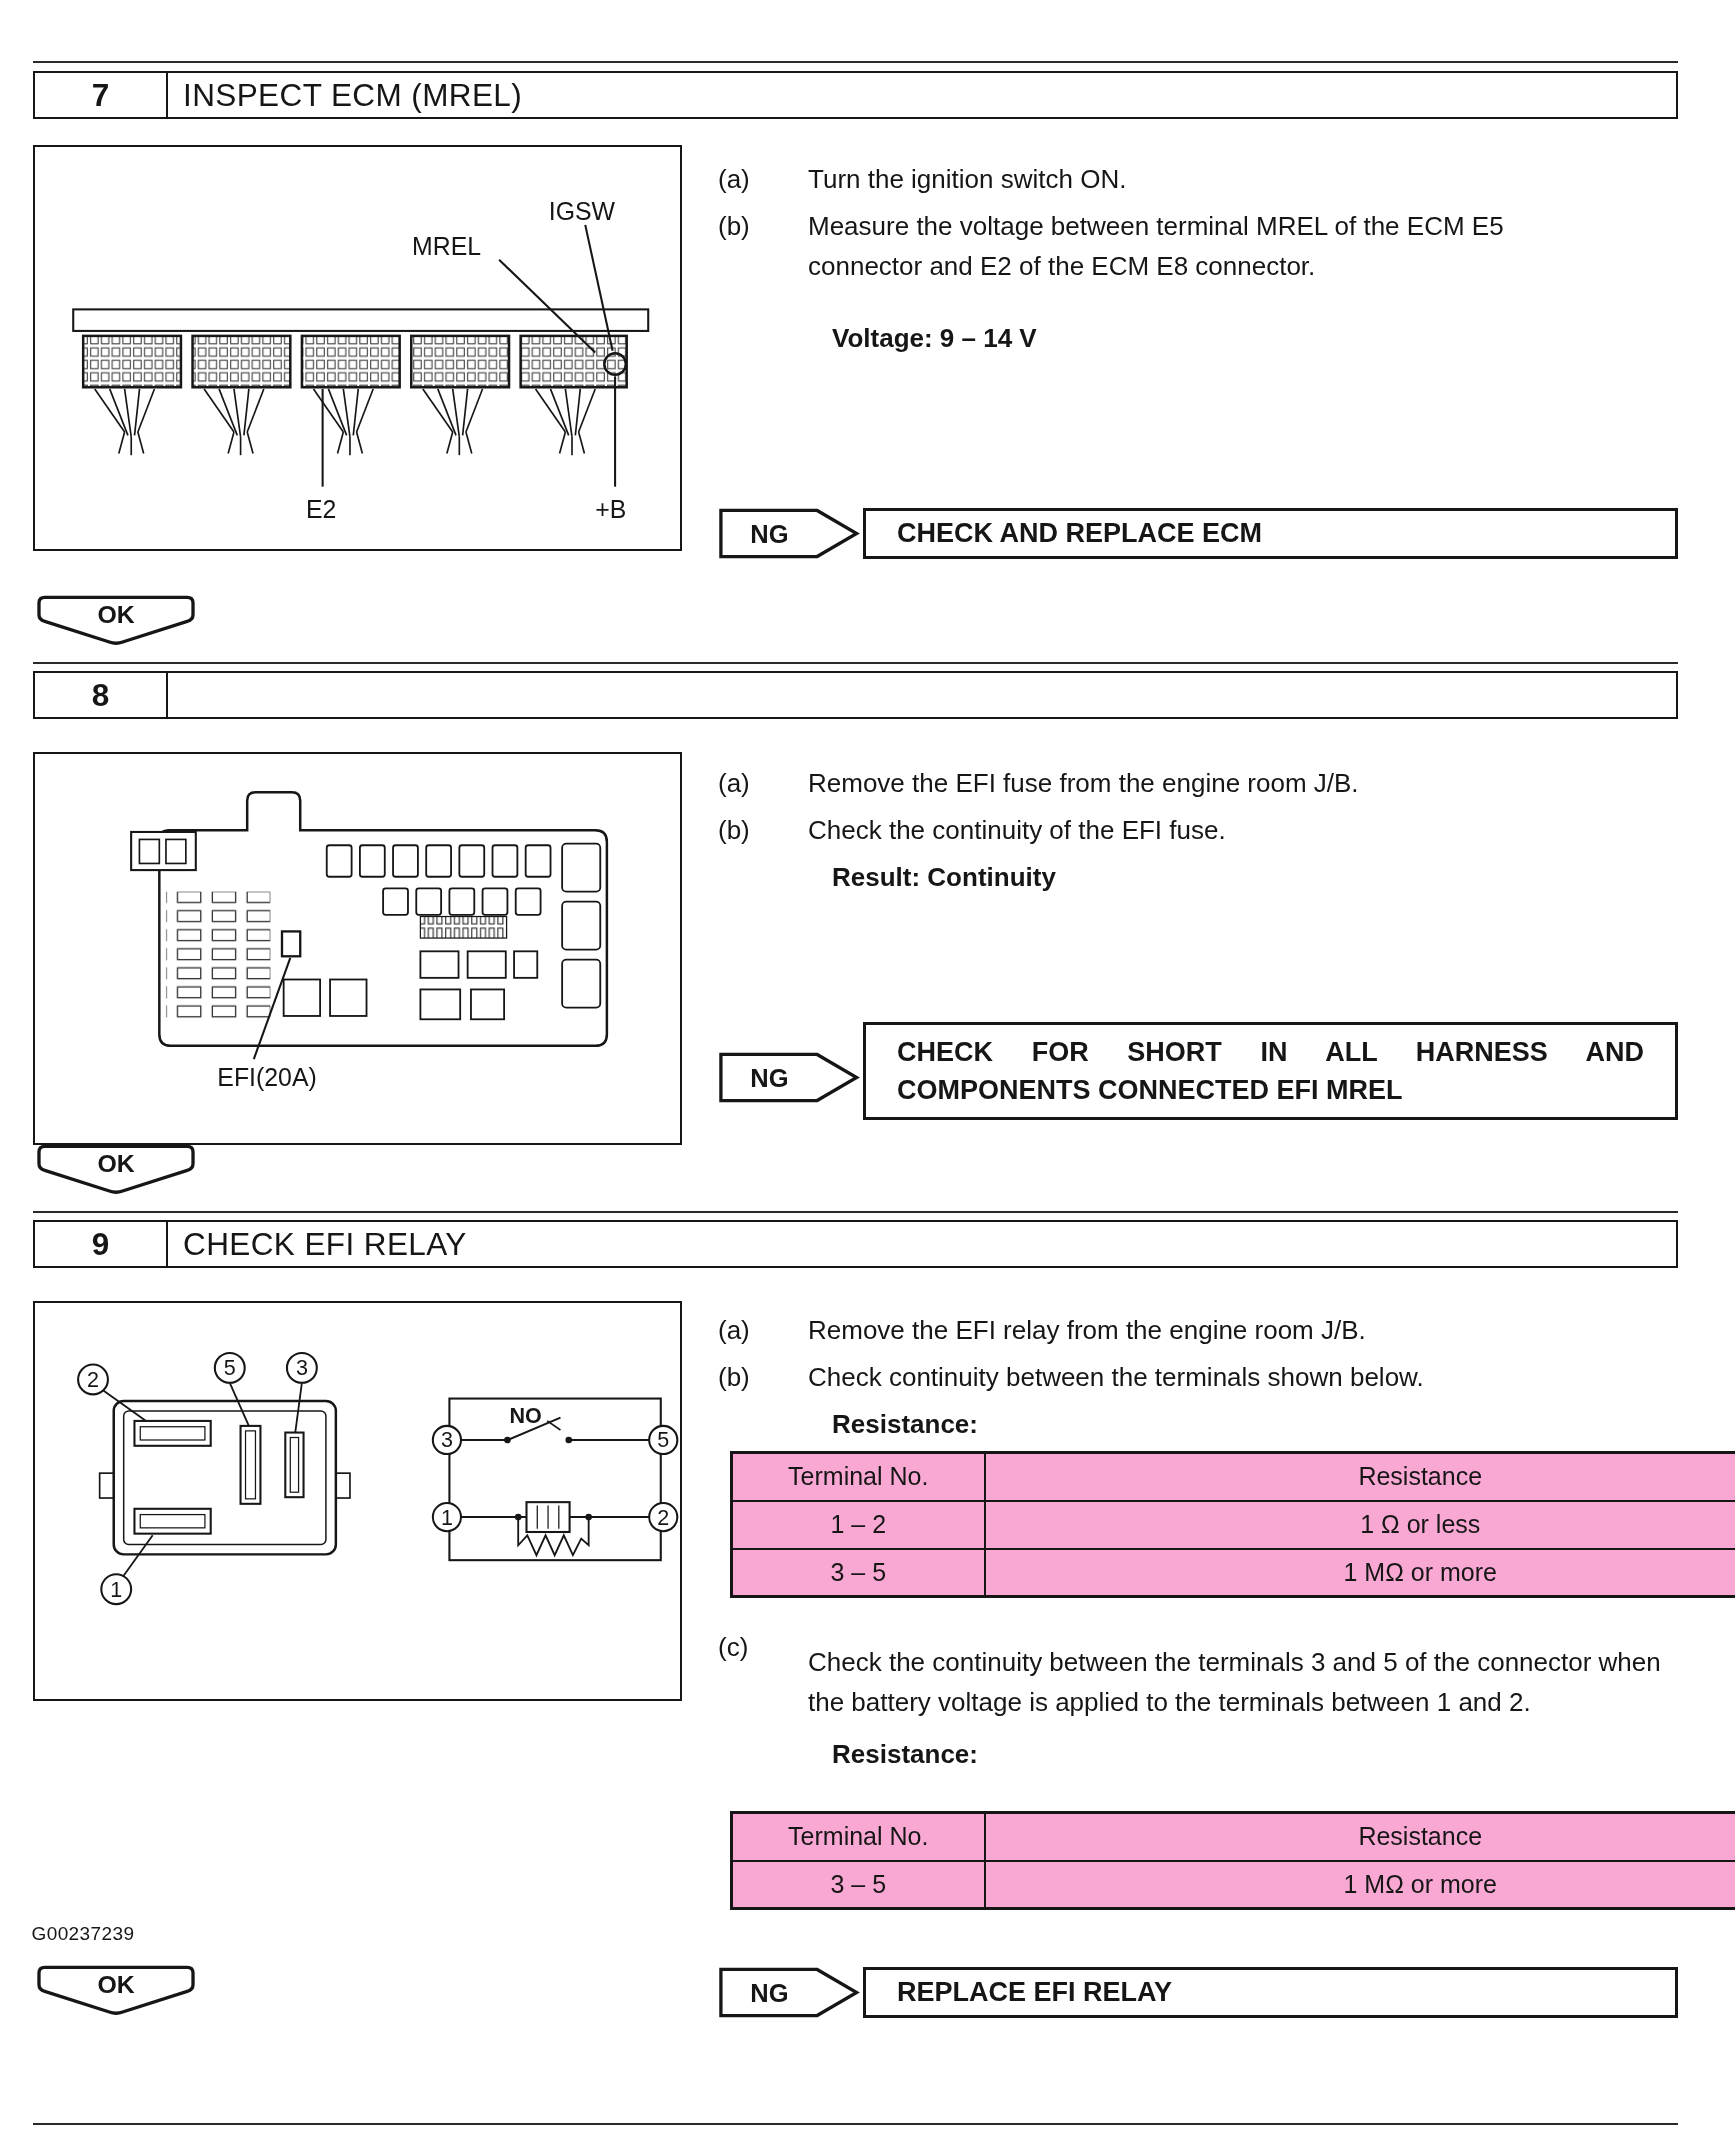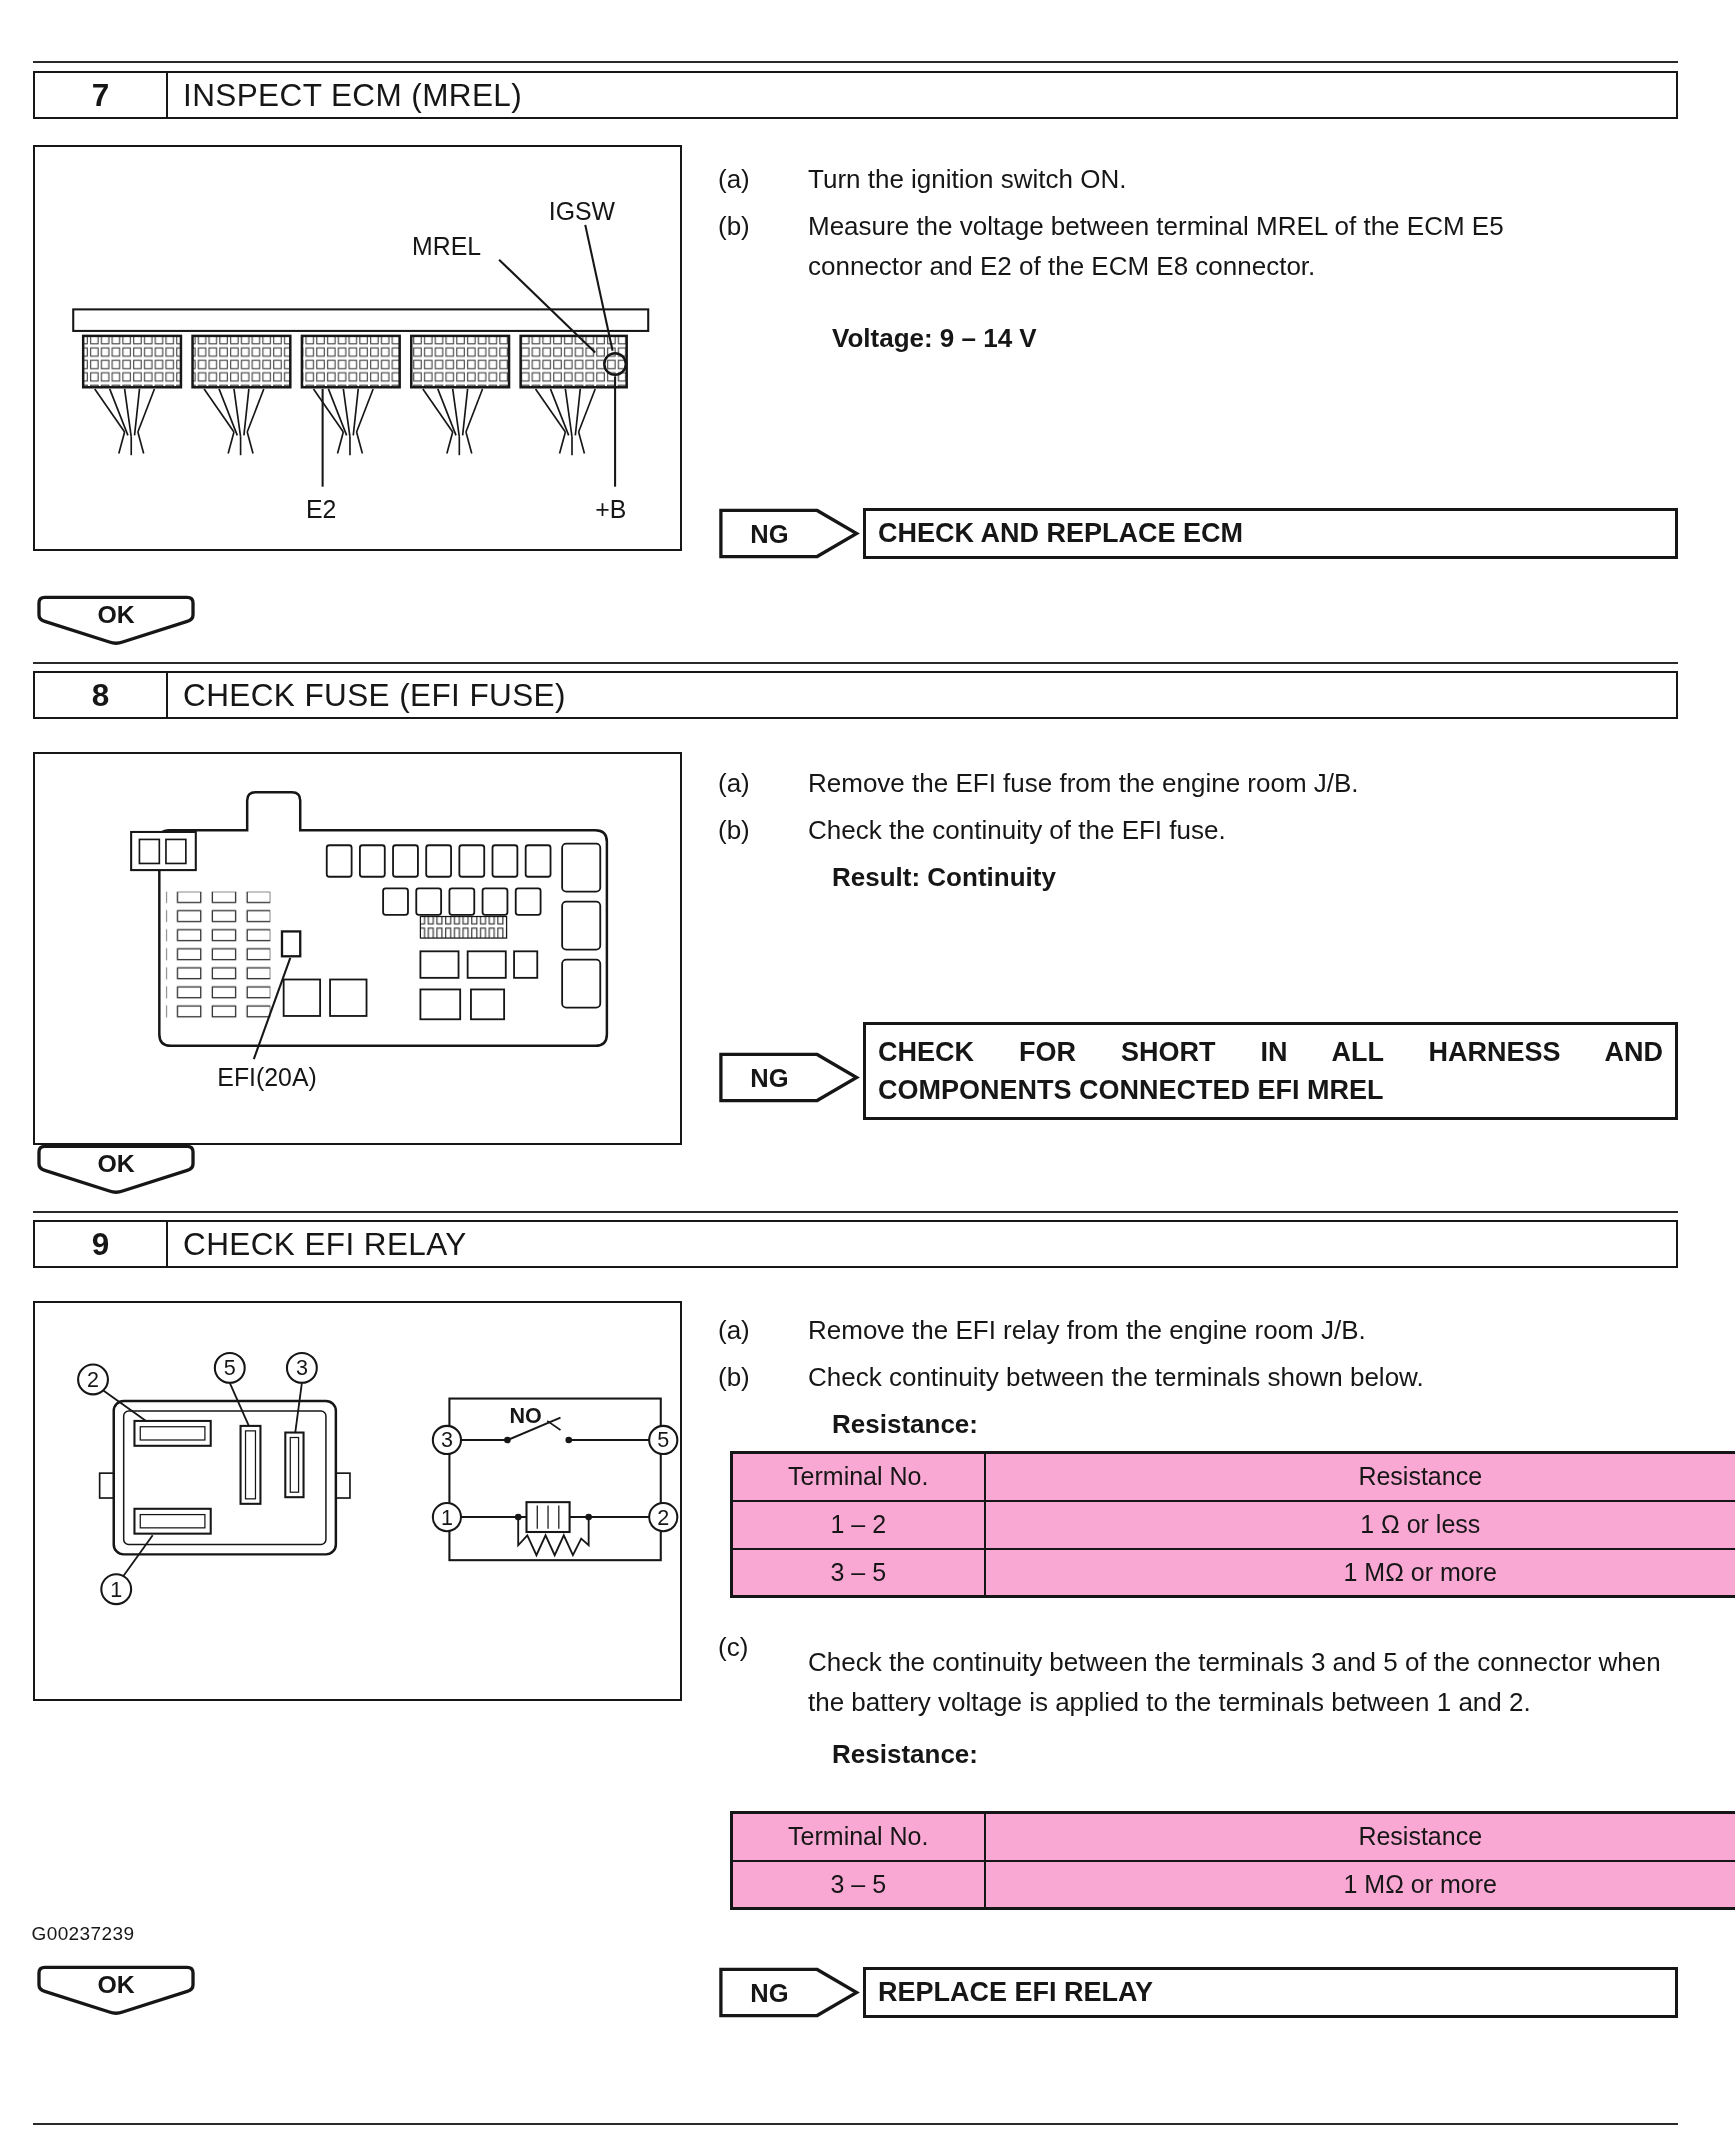--- a/index.html
+++ b/index.html
@@ -13,21 +13,21 @@
   .imgbox{position:absolute;left:33px;width:649px;border:2.5px solid #161616;background:#fff;}
   .instr{position:absolute;left:718px;width:962px;font-size:26px;line-height:1.55;}
   .instr .row{display:flex;margin-bottom:6.6px;}
   .instr .lbl{width:90px;flex:none;}
   .instr .txt{flex:1;}
   .instr .w7{max-width:722px;}
   .instr .w9{max-width:879px;margin-top:15px;}
   .spec{margin-left:114px;font-weight:bold;}
   .ngarrow{position:absolute;left:718px;}
   .okbadge{position:absolute;left:33px;}
-  .action{position:absolute;left:863px;width:815px;border:3.3px solid #161616;display:flex;align-items:center;padding:0 12px;font-weight:bold;font-size:27px;background:#fff;justify-content:flex-end;}
+  .action{position:absolute;left:863px;width:815px;border:3.3px solid #161616;display:flex;align-items:center;padding:0 31px;font-weight:bold;font-size:27px;background:#fff;justify-content:flex-end;}
   .action .inner{width:100%;line-height:1.42;}
   .action .just{text-align:justify;text-align-last:justify;}
   .spec-table{position:absolute;left:730px;width:1128px;border-collapse:collapse;font-size:25px;background:#f9a8d4;border:3.3px solid #161616;}
   .spec-table th,.spec-table td{border:2.5px solid #161616;height:48px;text-align:center;font-weight:normal;padding:0 8.3px;}
   .footer-code{position:absolute;left:31.5px;font-size:19px;letter-spacing:0.4px;}
   svg text{font-family:"Liberation Sans","DejaVu Sans",sans-serif;}
 </style>
 </head>
 <body>
 
@@ -110,21 +110,20 @@
 
   <svg class="okbadge" style="top:594px" width="166" height="53" viewBox="0 0 200 64">
     <path d="M14,4 L186,4 Q193,4 193,11 L193,25 Q193,31 186,33 L108,58 Q100,61 92,58 L14,33 Q7,31 7,25 L7,11 Q7,4 14,4 Z" fill="#fff" stroke="#161616" stroke-width="4"></path>
     <text x="100" y="35" font-size="30" font-weight="bold" text-anchor="middle" fill="#161616">OK</text>
   </svg>
 
   <div class="rule" style="top:662px"></div>
 
   <div class="hdr" style="top:671px">
     <div class="num">8</div>
-    <div class="ttl">CHECK FUSE (EFI FUSE)</div>
   </div>
 
   <div class="imgbox" style="top:752px;height:393px">
     <svg width="644" height="388" viewBox="0 0 777 468">
       <defs>
         <pattern id="bars" width="42" height="23" patternUnits="userSpaceOnUse">
           <rect x="4" y="5" width="28" height="13" fill="none" stroke="#333" stroke-width="1.6"></rect>
         </pattern>
         <pattern id="vbars" width="10.5" height="26" patternUnits="userSpaceOnUse">
           <rect x="2" y="2" width="6" height="21" fill="none" stroke="#333" stroke-width="1.4"></rect>

